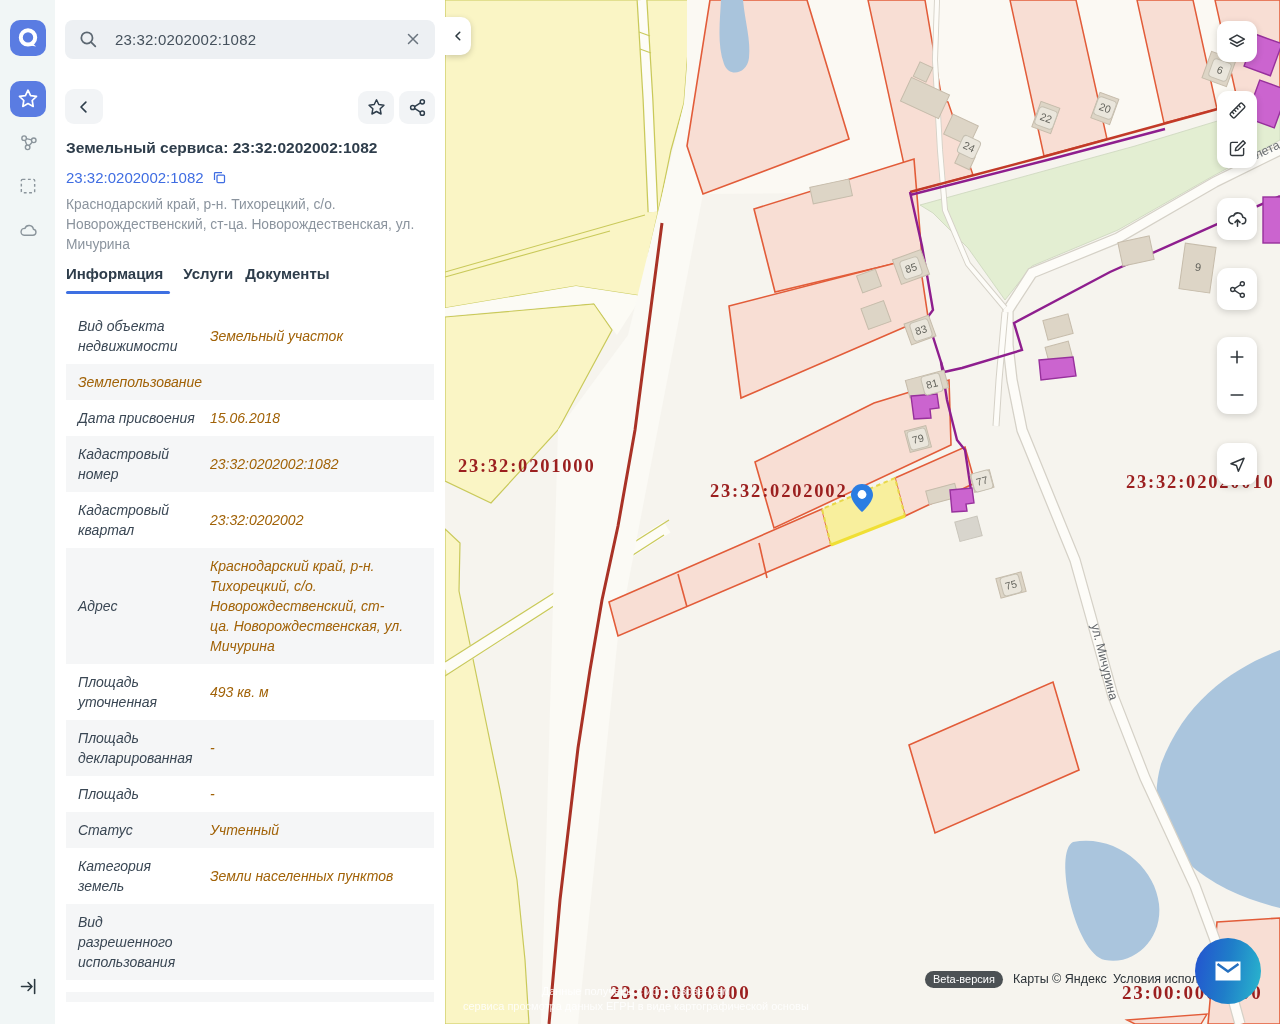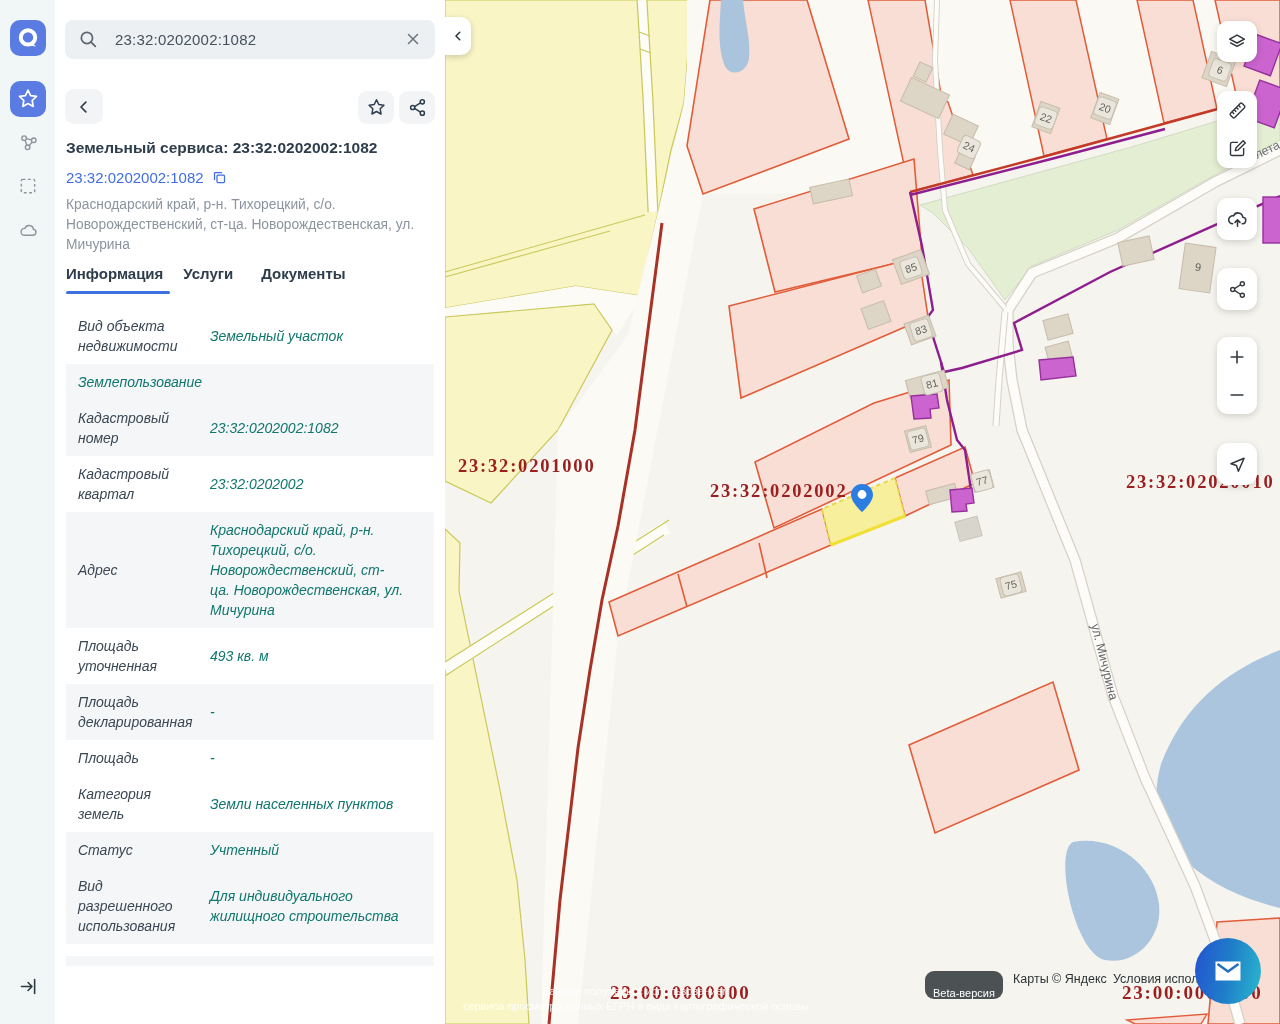--- a/index.html
+++ b/index.html
@@ -19,32 +19,32 @@
   .title { position:absolute; left:11px; top:139px; width:360px; font-size:15.5px; font-weight:700; color:#2e3d4b; }
   .cadlink { position:absolute; left:11px; top:169px; font-size:15px; color:#3f6de2; }
   .addr { position:absolute; left:11px; top:195px; width:365px; font-size:13.8px; line-height:20px; color:#8b949e; }
   .tabs { position:absolute; left:11px; top:265px; font-size:15px; font-weight:700; color:#2e3d4b; }
   .tabs span { margin-right:8px; }
   .tabline { position:absolute; left:11px; top:291px; width:104px; height:3px; background:#3e70e2; border-radius:2px; }
   .tbl { position:absolute; left:11px; top:308px; width:368px; font-size:14px;font-style:italic; }
   .trow { position:relative; width:368px; display:flex; }
   .trow.g { background:#f5f6f7; }
   .tlab { width:132px; padding:8px 4px 8px 12px; color:#3a4754; line-height:20px; }
-  .tval { width:236px; padding:8px 30px 8px 12px; color:#0f766e; line-height:20px; display:flex; align-items:center; }
+  .tval { width:236px; padding:8px 30px 8px 12px; color:#a16207; line-height:20px; display:flex; align-items:center; }
   
   .map { position:absolute; left:445px; top:0; width:835px; height:1024px; background:#f6f4ee; overflow:hidden; }
   .mapsvg { position:absolute; left:0; top:0; }
   
   .collapse { position:absolute; left:0; top:17px; width:26px; height:38px; background:#fff; border-radius:0 10px 10px 0; box-shadow:0 2px 6px rgba(0,0,0,.18); display:flex; align-items:center; justify-content:center; z-index:20; }
   
   .tool { position:absolute; left:772px; width:40px; background:#fff; border-radius:11px; box-shadow:0 2px 7px rgba(0,0,0,.16); display:flex; flex-direction:column; align-items:center; justify-content:center; z-index:20; }
   .tool .ic { width:40px; height:38px; display:flex; align-items:center; justify-content:center; }
   
   .fab { position:absolute; left:750px; top:938px; width:66px; height:66px; border-radius:50%; background:linear-gradient(100deg, #2356cf 5%, #1f7ec9 50%, #29b2cd 95%); display:flex; align-items:center; justify-content:center; z-index:21; }
-  .beta { position:absolute; left:480px; top:971px; height:17px; padding:14px 8px; background:rgba(58,63,66,.9); border-radius:9px; color:#fff; font-size:11px; line-height:17px; z-index:19; }
+  .beta { position:absolute; left:480px; top:971px; height:17px; padding:0 8px; background:rgba(58,63,66,.9); border-radius:9px; color:#fff; font-size:11px; line-height:17px; z-index:19; }
   .attrib { position:absolute; left:566px; top:972px; font-size:12.5px; color:#2c3338; z-index:18; }
   .wmark { position:absolute; left:18px; top:984px; font-size:11px; line-height:15px; color:rgba(255,255,255,.85); z-index:18;text-align:center; }
 </style>
 </head>
 <body>
 
 <div class="rail">
 
   <div class="rail-btn blue" style="top:20px;">
     <svg width="24" height="24" viewBox="0 0 24 24">
@@ -126,31 +126,35 @@
 
   <div class="cadlink">23:32:0202002:1082
     <svg style="vertical-align:-2px;margin-left:4px" width="15" height="15" viewBox="0 0 24 24" fill="none" stroke="#3f6de2" stroke-width="2">
         <rect x="8" y="8" width="12" height="12" rx="1.5"></rect>
         <path d="M16 4H5.5A1.5 1.5 0 0 0 4 5.5V16"></path>
       </svg>
   </div>
 
   <div class="addr">Краснодарский край, р-н. Тихорецкий, с/о. Новорождественский, ст-ца. Новорождественская, ул. Мичурина</div>
 
-  <div class="tabs"><span style="margin-right:20px">Информация</span><span style="margin-right:28px">Услуги</span><span>Документы</span></div>
+  <div class="tabs"><span style="margin-right:20px">Информация</span><span style="margin-right:12px">Услуги</span><span>Документы</span></div>
   <div class="tabline"></div>
 
   <div class="tbl">
     <div class="trow">
         <div class="tlab">Вид объекта<br>недвижимости</div>
         <div class="tval">Земельный участок</div>
       </div>
     <div class="trow g">
         <div class="tval">Землепользование</div>
       </div>
+    <div class="trow">
+        <div class="tlab" style="white-space:nowrap">Дата присвоения</div>
+        <div class="tval">15.06.2018</div>
+      </div>
     <div class="trow g">
         <div class="tlab">Кадастровый<br>номер</div>
         <div class="tval">23:32:0202002:1082</div>
       </div>
     <div class="trow">
         <div class="tlab">Кадастровый<br>квартал</div>
         <div class="tval">23:32:0202002</div>
       </div>
     <div class="trow g">
         <div class="tlab" style="display:flex;align-items:center">Адрес</div>
@@ -161,31 +165,30 @@
         <div class="tval">493 кв. м</div>
       </div>
     <div class="trow g">
         <div class="tlab">Площадь<br>декларированная</div>
         <div class="tval">-</div>
       </div>
     <div class="trow">
         <div class="tlab">Площадь</div>
         <div class="tval">-</div>
       </div>
+    <div class="trow g">
+        <div class="tlab">Статус</div>
+        <div class="tval">Учтенный</div>
+      </div>
     <div class="trow">
         <div class="tlab">Категория<br>земель</div>
         <div class="tval">Земли населенных пунктов</div>
       </div>
     <div class="trow g">
-        <div class="tlab">Статус</div>
-        <div class="tval">Учтенный</div>
-      </div>
-    <div class="trow g">
         <div class="tlab">Вид<br>разрешенного<br>использования</div>
-        <div class="tval">Для индивидуального жилищного строительства</div>
       </div>
     <div class="trow g" style="margin-top:12px;height:10px"></div>
   </div>
 </div>
 
 <div class="map">
   <svg class="mapsvg" width="835" height="1024" viewBox="0 0 835 1024" xmlns="http://www.w3.org/2000/svg">
 
   <rect x="0" y="0" width="835" height="1024" fill="#f6f4ee"></rect>
 

